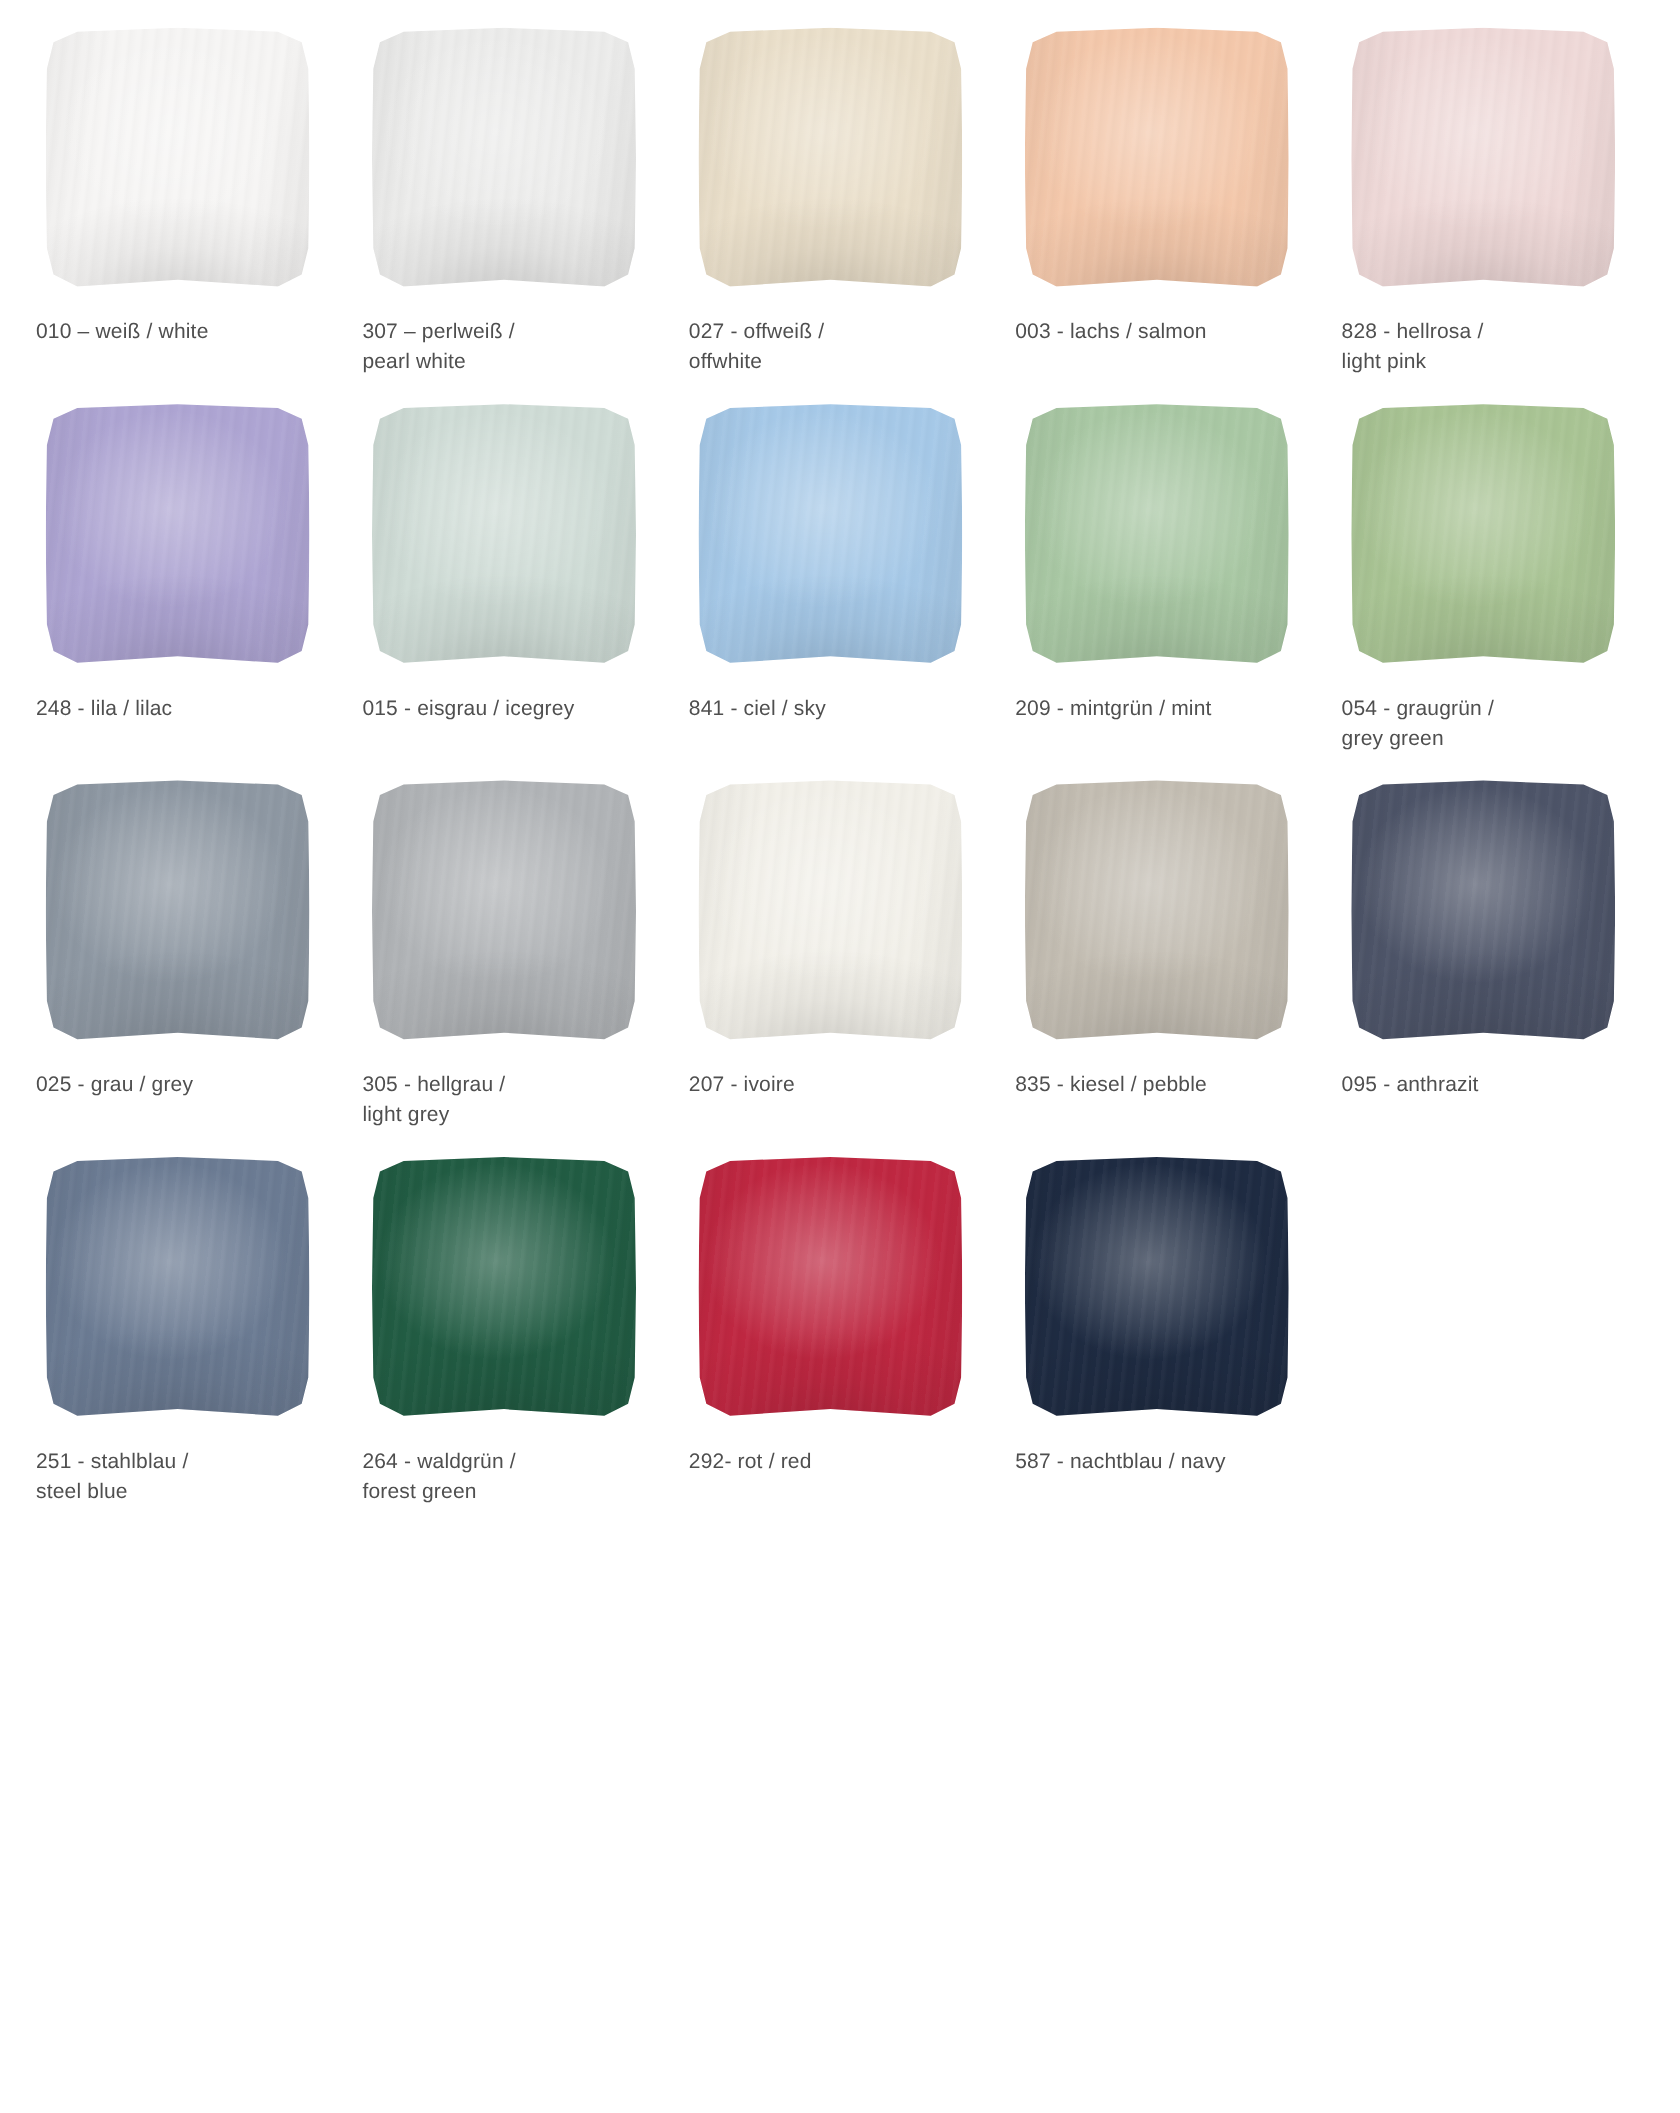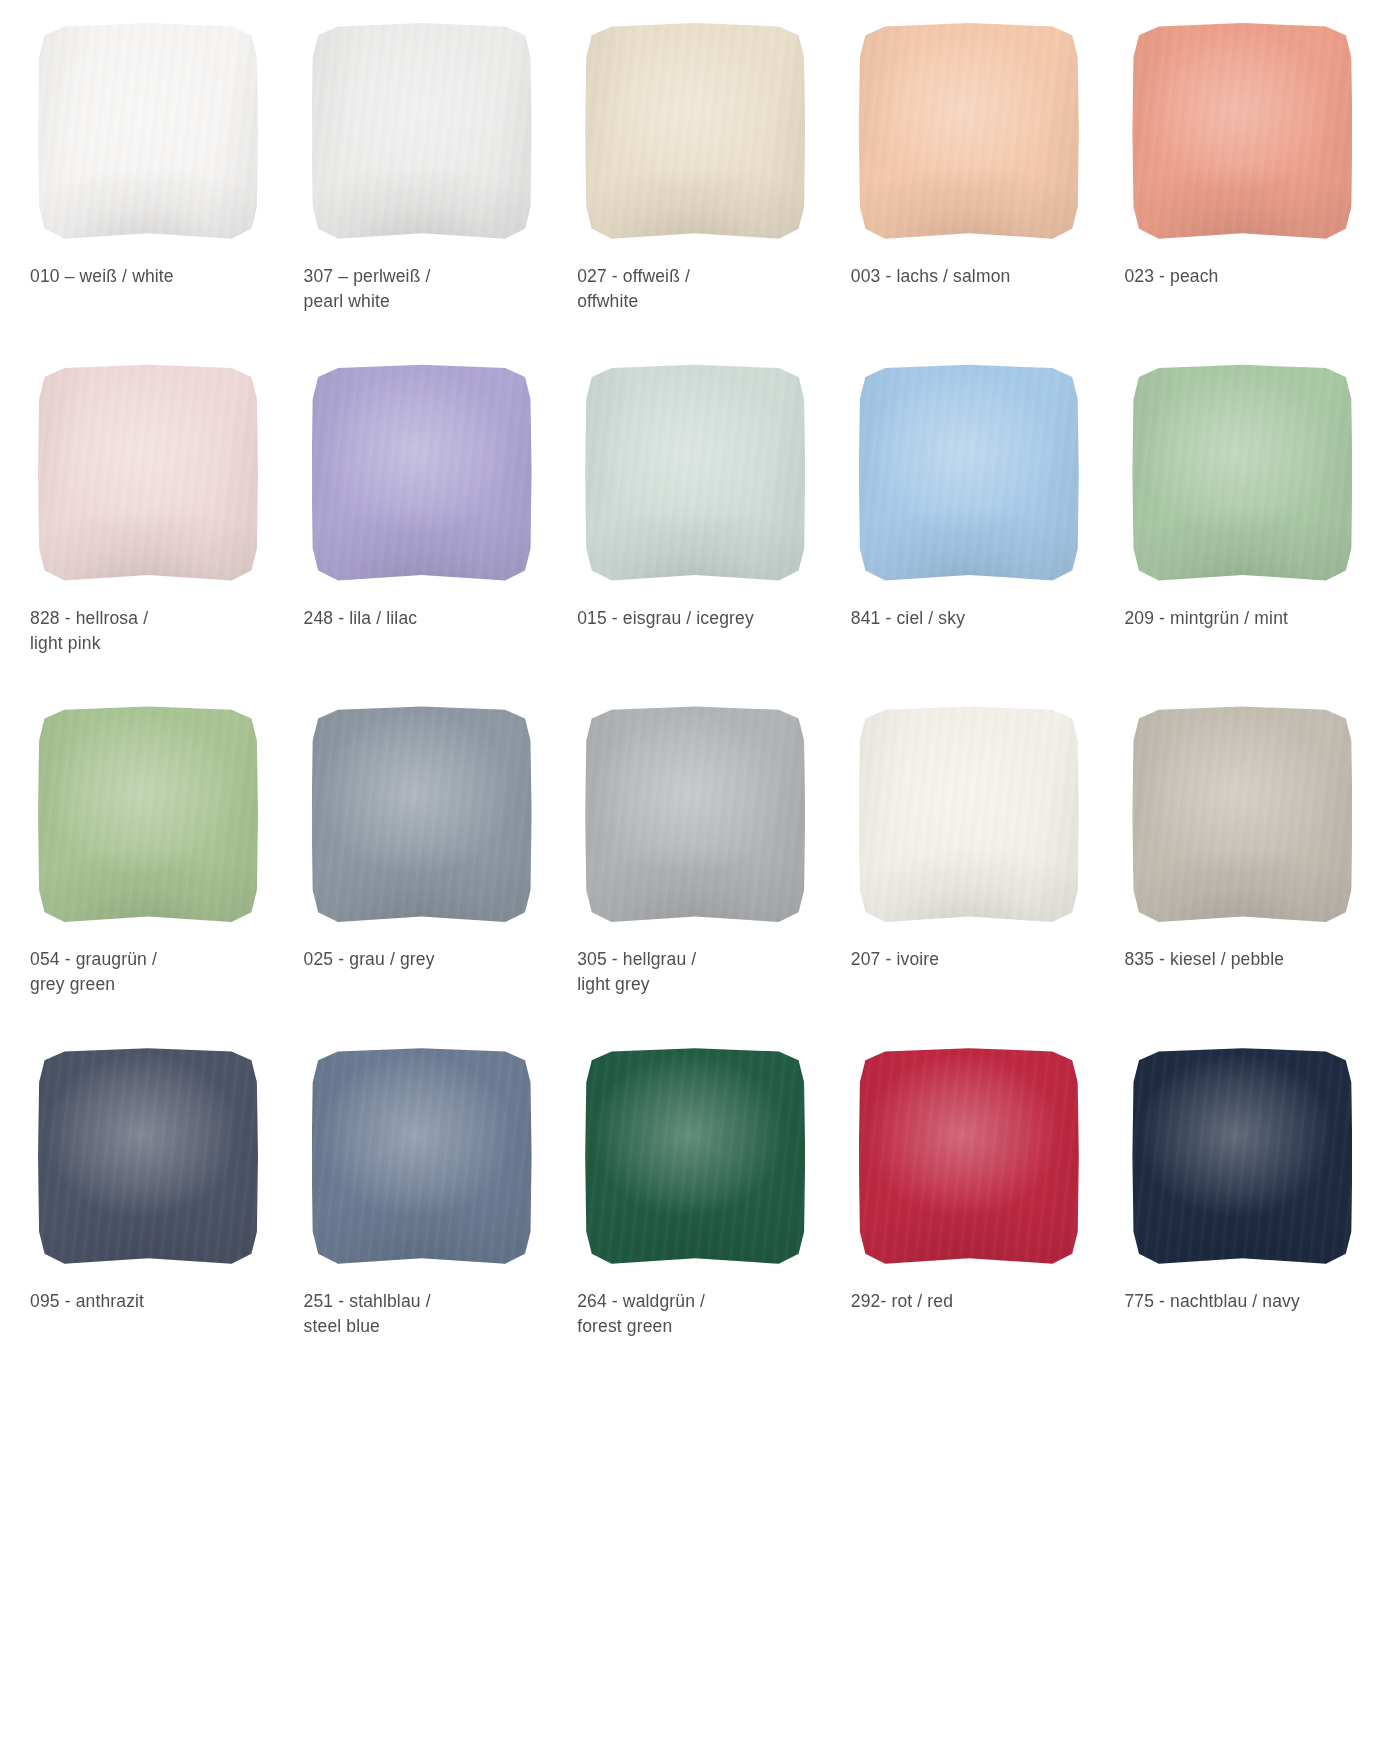--- a/index.html
+++ b/index.html
@@ -15,21 +15,20 @@
     overflow: hidden;
   }
 
   #swatch-grid {
     display: grid;
     grid-template-columns: repeat(5, 1fr);
     column-gap: 20px;
     row-gap: 0px;
     padding: 22px 30px 0 30px;
     width: 1400px;
-    gap: 28px;
   }
 
   .swatch-cell {
     display: flex;
     flex-direction: column;
     align-items: flex-start;
     padding-bottom: 22px;
   }
 
   
@@ -124,26 +123,20 @@
 offwhite</div>
     </div>
     <div class="swatch-cell">
       <div class="pillow-wrap">
         <div class="pillow" style="background-color: rgb(244, 200, 171);"></div>
       </div>
       <div class="swatch-label">003 - lachs / salmon</div>
     </div>
     <div class="swatch-cell">
       <div class="pillow-wrap">
-        <div class="pillow" style="background-color: rgb(237, 159, 138);"></div>
-      </div>
-      <div class="swatch-label">023 - peach</div>
-    </div>
-    <div class="swatch-cell">
-      <div class="pillow-wrap">
         <div class="pillow" style="background-color: rgb(239, 217, 216);"></div>
       </div>
       <div class="swatch-label">828 - hellrosa /
 light pink</div>
     </div>
     <div class="swatch-cell">
       <div class="pillow-wrap">
         <div class="pillow" style="background-color: rgb(174, 165, 211);"></div>
       </div>
       <div class="swatch-label">248 - lila / lilac</div>
@@ -221,15 +214,15 @@
     <div class="swatch-cell">
       <div class="pillow-wrap">
         <div class="pillow" style="background-color: rgb(191, 39, 65);"></div>
       </div>
       <div class="swatch-label">292- rot / red</div>
     </div>
     <div class="swatch-cell">
       <div class="pillow-wrap">
         <div class="pillow" style="background-color: rgb(30, 43, 66);"></div>
       </div>
-      <div class="swatch-label">775 - nachtblau / navy</div>
+      <div class="swatch-label">587 - nachtblau / navy</div>
     </div>
   </div>
 
 </body></html>

